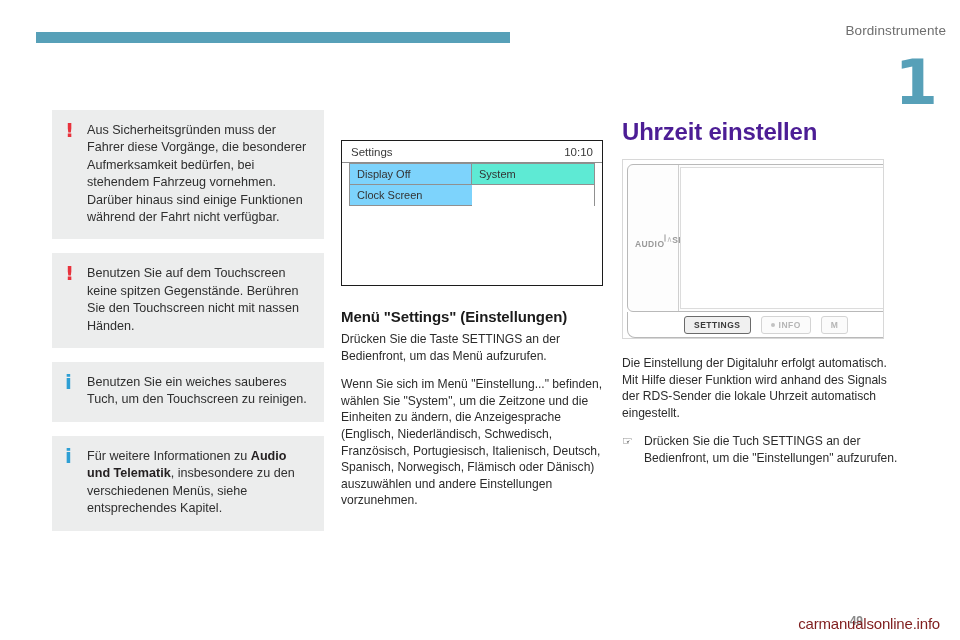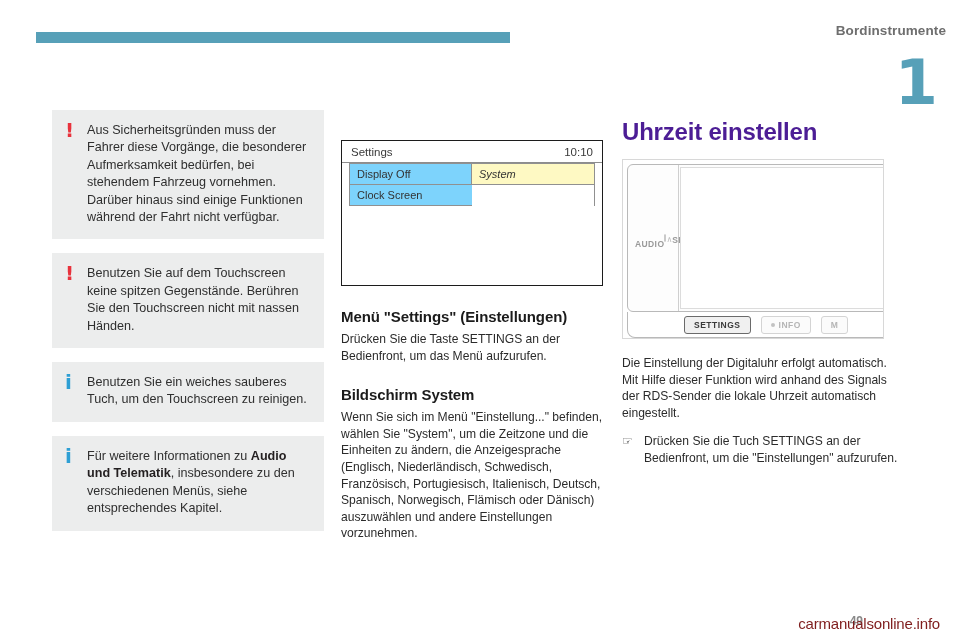--- a/index.html
+++ b/index.html
@@ -23,21 +23,21 @@
     top: 32px;
     width: 474px;
     height: 11px;
     background: #57a0b8;
   }
   .chapter-title {
     position: absolute;
     right: 14px;
     top: 23px;
     font-size: 13.5px;
-    font-weight: bold;
+    font-weight: normal;
     color: #6e6e6e;
     letter-spacing: .1px;
   }
   .chapter-number {
     position: absolute;
     right: 22px;
     top: 52px;
     font-size: 62px;
     line-height: 62px;
     font-weight: bold;
@@ -108,21 +108,21 @@
   }
   .ds-cell {
     font-size: 11px;
     color: #333;
     padding: 4px 0 4px 7px;
     border-bottom: 1px solid #909090;
     border-right: 1px solid #909090;
     background: #7dd3fc;
   }
   .ds-cell.col2 { border-right: none; }
-  .ds-cell.shade { background: #fef9c3; font-style: italic; }
+  .ds-cell.shade { background: #5eead4; }
 
   
   h2.sub-head {
     font-size: 15px;
     font-weight: bold;
     color: #1b1b1b;
     margin: 22px 0 6px 0;
     letter-spacing: -.1px;
   }
   h1.main-head {
@@ -302,21 +302,20 @@
     <div class="ds-grid">
       <div class="ds-cell">Display Off</div>
       <div class="ds-cell col2 shade">System</div>
       <div class="ds-cell col2">Clock Screen</div>
     </div>
   </div>
 
   <h2 class="sub-head">Menü "Settings" (Einstellungen)</h2>
   <p class="body">Drücken Sie die Taste SETTINGS an der Bedienfront, um das Menü aufzurufen.</p>
 
-  <h2 class="sub-head">Bildschirm System</h2>
   <p class="body">Wenn Sie sich im Menü "Einstellung..." befinden, wählen Sie "System", um die Zeitzone und die Einheiten zu ändern, die Anzeigesprache (Englisch, Niederländisch, Schwedisch, Französisch, Portugiesisch, Italienisch, Deutsch, Spanisch, Norwegisch, Flämisch oder Dänisch) auszuwählen und andere Einstellungen vorzunehmen.</p>
 
 </div>
 
 <div class="col col-right">
 
   <h1 class="main-head">Uhrzeit einstellen</h1>
 
   <div class="panel-photo">
     <div class="pp-body">

